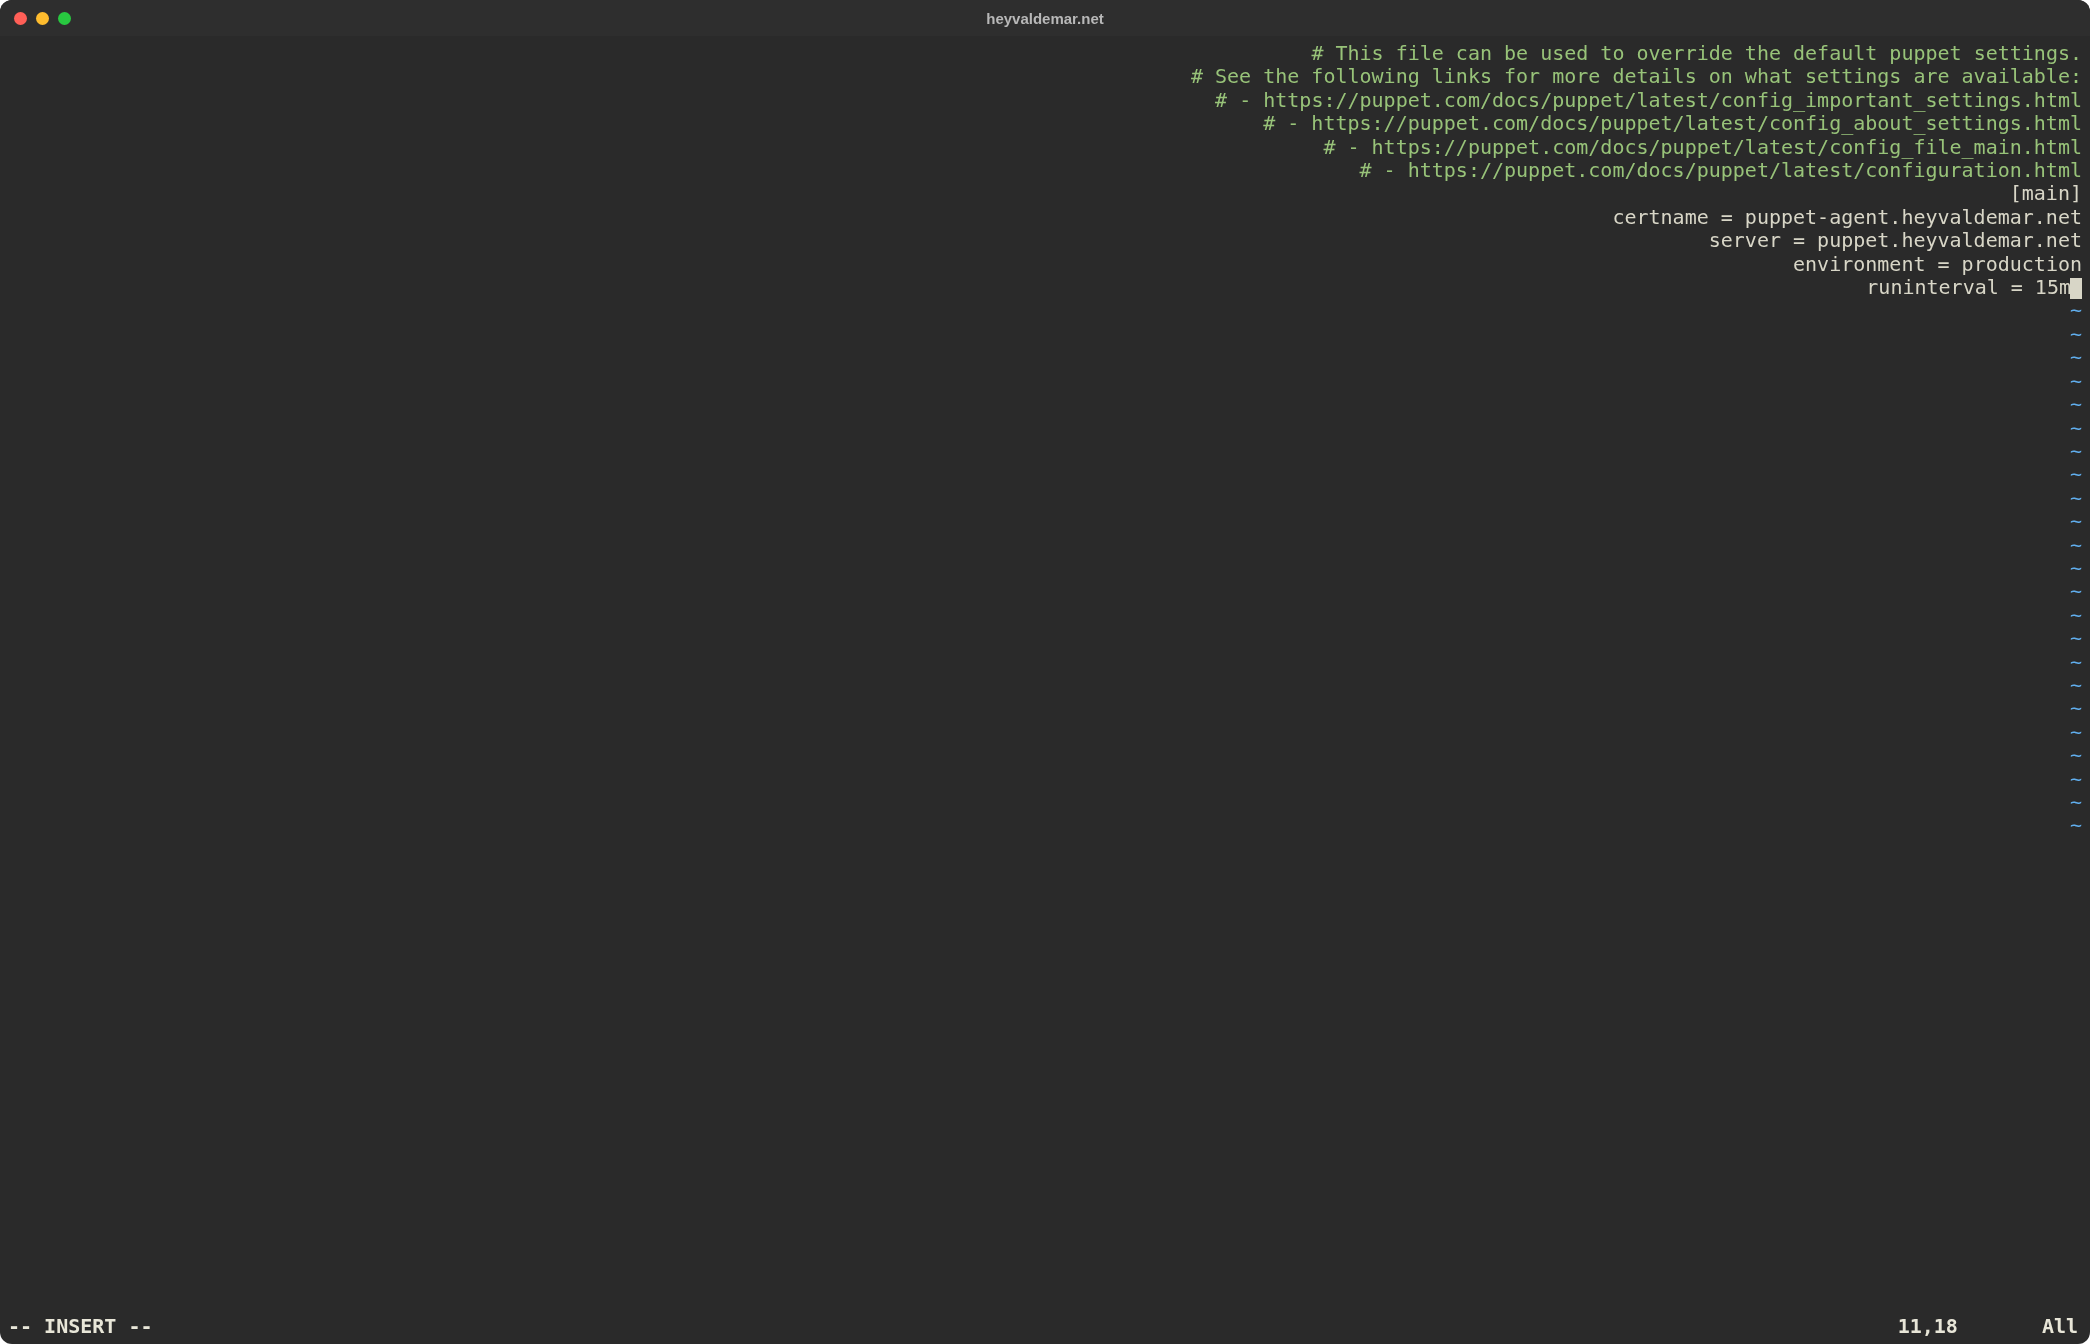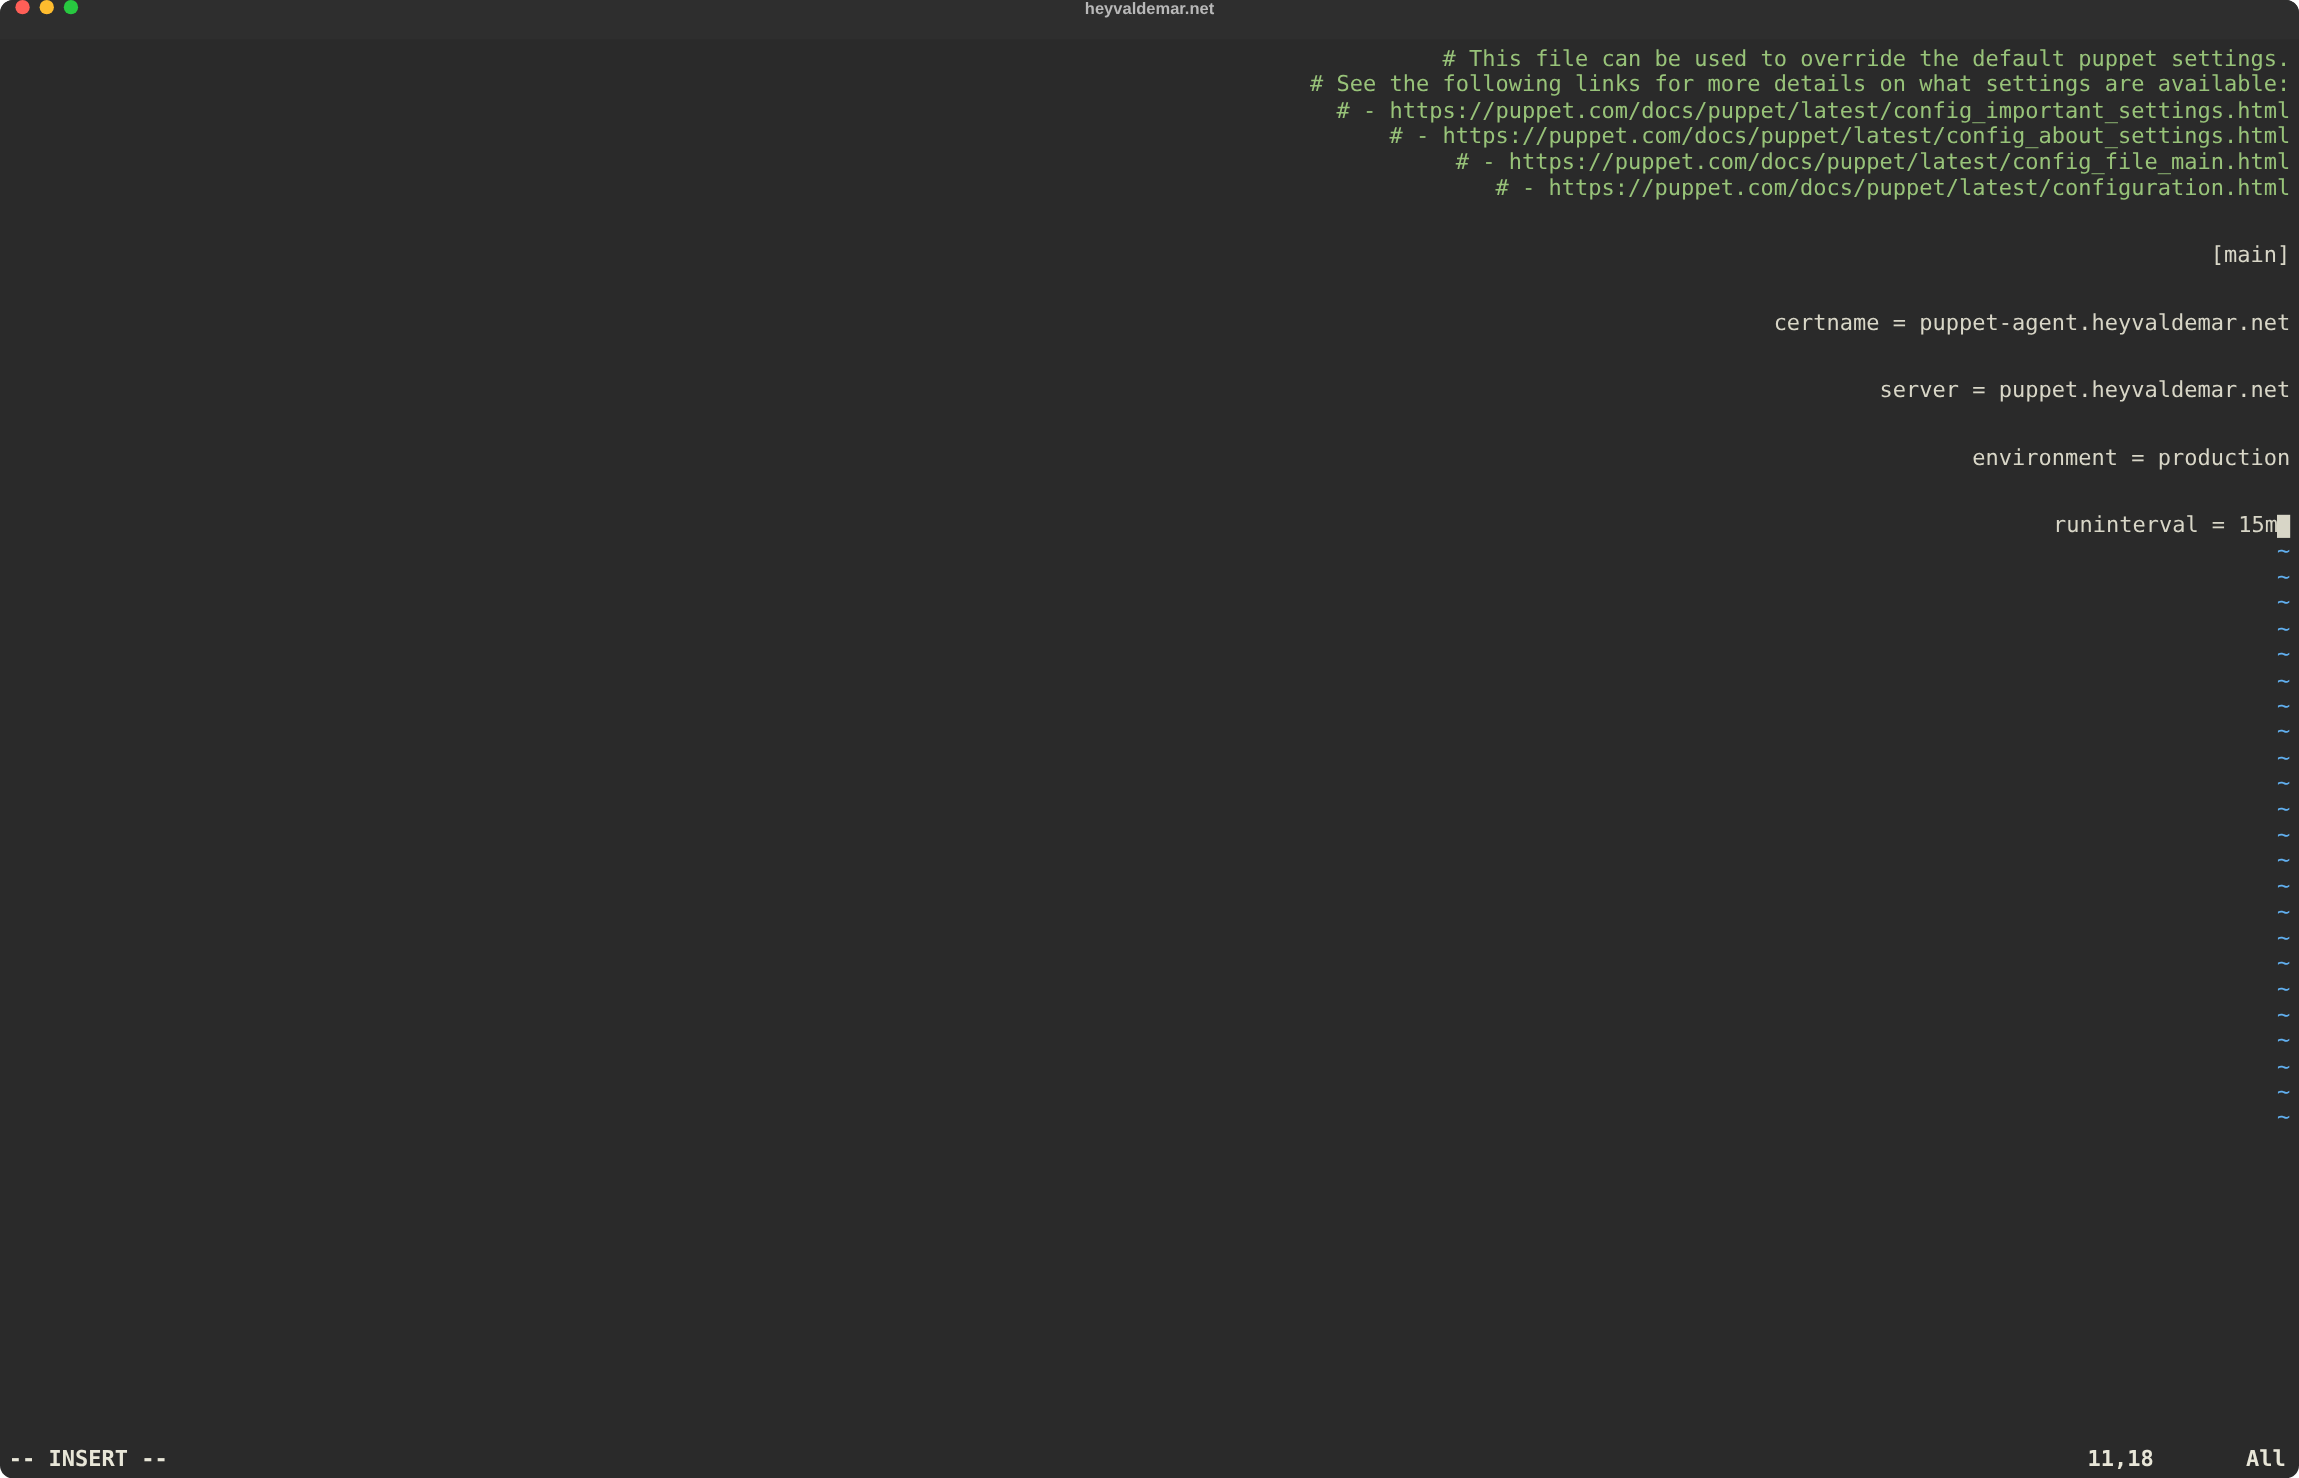--- a/index.html
+++ b/index.html
@@ -27,21 +27,21 @@
     border-radius: 12px;
     overflow: hidden;
     display: flex;
     flex-direction: column;
     font-family: "Menlo", "Consolas", "DejaVu Sans Mono", monospace;
   }
   .titlebar {
     height: 36px;
     background: var(--titlebar);
     display: flex;
-    align-items: flex-start;
+    align-items: center;
     position: relative;
     flex: 0 0 auto;
   }
   .traffic {
     display: flex;
     gap: 9px;
     padding-left: 14px;
   }
   .dot {
     width: 13px; height: 13px;
@@ -67,21 +67,21 @@
     line-height: 23.4px;
     white-space: pre;
     color: var(--text);
     overflow: hidden;
     display: flex;
     flex-direction: column;
     text-align: right;
   }
   .line { display: block; }
   .comment { color: var(--green); }
-  .plain { color: var(--text); margin-top: 38px; }
+  .plain { color: var(--text); }
   .tilde { color: var(--blue-empty); }
   .cursor-block {
     display: inline-block;
     width: 12px;
     height: 21px;
     background: var(--cursor);
     vertical-align: text-bottom;
     margin-left: -1px;
   }
   .statusbar {

